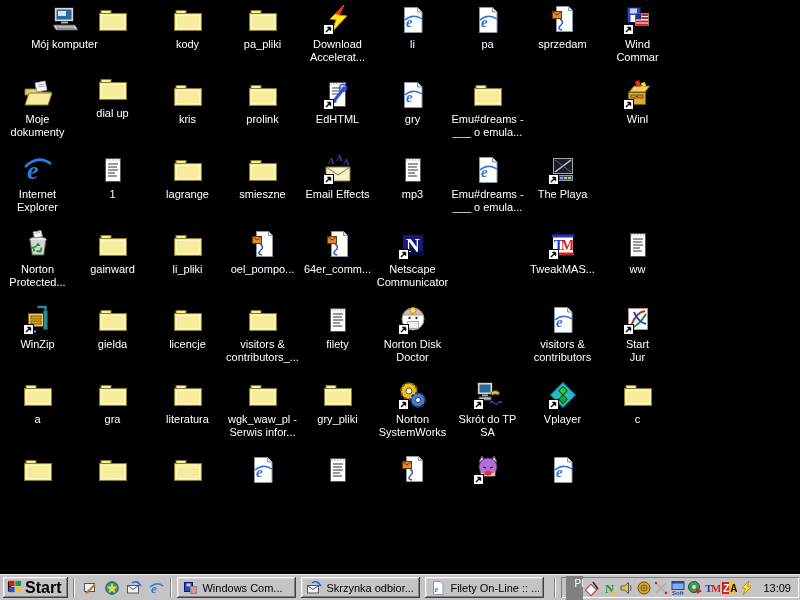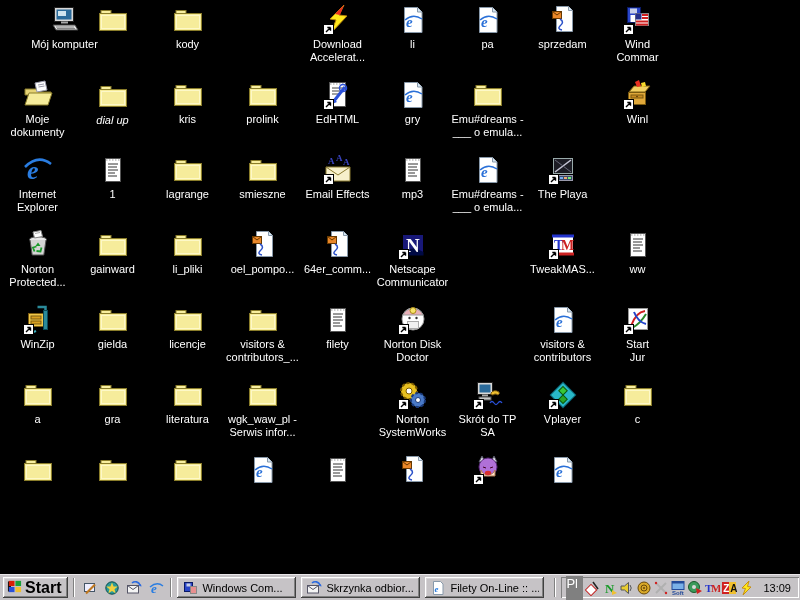--- a/index.html
+++ b/index.html
@@ -23,22 +23,22 @@
   .quicklaunch{display:flex;align-items:center;gap:3px;}
   .qlbtn{width:19px;height:19px;display:flex;align-items:center;justify-content:center;cursor:pointer;background:transparent;border:none;padding:0;}
   .winbuttons{display:flex;align-items:center;}
   .winbtn{width:119px;height:21px;margin-right:5px;display:flex;align-items:center;gap:4px;
           padding:6px 5px;box-sizing:border-box;font-size:11px;color:#000;white-space:nowrap;
           overflow:hidden;cursor:pointer;border:none;font-family:inherit;}
   .winbtn .wlbl{overflow:hidden;text-overflow:clip;}
   .flexspace{flex:1;}
   .tray{height:21px;display:flex;align-items:center;gap:2px;padding:0 8px 0 5px;
         box-shadow:inset 1px 1px 0 #808080, inset -1px -1px 0 #ffffff;}
-  .lang{width:17px;height:24px;background:#808080;color:#fff;font-size:13px;line-height:16px;
-        text-align:left;cursor:pointer;}
+  .lang{width:17px;height:24px;background:#808080;color:#fff;font-size:10px;line-height:16px;
+        text-align:right;cursor:pointer;}
   .trayico{width:16px;height:16px;display:inline-flex;align-items:center;justify-content:center;cursor:pointer;}
   .clock{font-size:11px;color:#000;margin-left:7px;cursor:pointer;}
 </style>
 </head>
 <body>
 
 <div class="screen">
   <div class="icons">
       <div class="dicon" style="left: 0px; top: 4px; padding-left: 27px;">
         <div class="img"><svg width="32" height="32" viewBox="0 0 32 32">
@@ -60,20 +60,28 @@
           </svg></div>
       </div>
       <div class="dicon" style="left: 150px; top: 4px;">
         <div class="img"><svg width="32" height="32" viewBox="0 0 32 32">
             <rect x="4" y="6.5" width="10" height="4" fill="#f8efa0" stroke="#8a7d2a"></rect>
             <rect x="2.5" y="9.5" width="27" height="17" fill="#f6ec9b" stroke="#8a7d2a"></rect>
             <rect x="4.5" y="11.5" width="23" height="13" fill="none" stroke="#fdf8c8"></rect>
           </svg></div>
         <div class="lbl">kody</div>
       </div>
+      <div class="dicon" style="left: 225px; top: 4px;">
+        <div class="img"><svg width="32" height="32" viewBox="0 0 32 32">
+            <rect x="4" y="6.5" width="10" height="4" fill="#f8efa0" stroke="#8a7d2a"></rect>
+            <rect x="2.5" y="9.5" width="27" height="17" fill="#f6ec9b" stroke="#8a7d2a"></rect>
+            <rect x="4.5" y="11.5" width="23" height="13" fill="none" stroke="#fdf8c8"></rect>
+          </svg></div>
+        <div class="lbl">pa_pliki</div>
+      </div>
       <div class="dicon" style="left: 300px; top: 4px;">
         <div class="img"><svg width="32" height="32" viewBox="0 0 32 32">
             <polygon points="22,1 8,15 14,16 9,29 25,12 17,11" fill="#ffe81a" stroke="#b8860b"></polygon>
             <polygon points="22,1 13,10 18,11" fill="#e83020"></polygon>
             <rect x="1.5" y="20.5" width="10" height="10" fill="#ffffff" stroke="#000"></rect>
             <path d="M4 28 L8.5 23.5 M8.5 23.5 h-3.2 M8.5 23.5 v3.2" stroke="#000" stroke-width="1.4" fill="none"></path>
           </svg></div>
         <div class="lbl">Download
 Accelerat...</div>
       </div>
@@ -126,21 +134,21 @@
         <div class="img"><svg width="32" height="32" viewBox="0 0 32 32">
             <polygon points="3,10 14,10 16,13 29,13 29,16 3,16" fill="#e6d375" stroke="#8a7d2a"></polygon>
             <polygon points="13,4 23,2 25,11 15,13" fill="#ffffff" stroke="#99a"></polygon>
             <line x1="16" y1="6" x2="22" y2="5" stroke="#99a"></line>
             <line x1="16.5" y1="8" x2="22.5" y2="7" stroke="#99a"></line>
             <polygon points="3,26 7,14 30,14 26,26" fill="#f6ec9b" stroke="#8a7d2a"></polygon>
           </svg></div>
         <div class="lbl">Moje
 dokumenty</div>
       </div>
-      <div class="dicon" style="left: 75px; top: 80px; font-style: italic;">
+      <div class="dicon" style="left: 75px; top: 73px;">
         <div class="img"><svg width="32" height="32" viewBox="0 0 32 32">
             <rect x="4" y="6.5" width="10" height="4" fill="#f8efa0" stroke="#8a7d2a"></rect>
             <rect x="2.5" y="9.5" width="27" height="17" fill="#f6ec9b" stroke="#8a7d2a"></rect>
             <rect x="4.5" y="11.5" width="23" height="13" fill="none" stroke="#fdf8c8"></rect>
           </svg></div>
         <div class="lbl">dial up</div>
       </div>
       <div class="dicon" style="left: 150px; top: 79px;">
         <div class="img"><svg width="32" height="32" viewBox="0 0 32 32">
             <rect x="4" y="6.5" width="10" height="4" fill="#f8efa0" stroke="#8a7d2a"></rect>
@@ -482,20 +490,28 @@
         <div class="lbl">literatura</div>
       </div>
       <div class="dicon" style="left: 225px; top: 379px;">
         <div class="img"><svg width="32" height="32" viewBox="0 0 32 32">
             <rect x="4" y="6.5" width="10" height="4" fill="#f8efa0" stroke="#8a7d2a"></rect>
             <rect x="2.5" y="9.5" width="27" height="17" fill="#f6ec9b" stroke="#8a7d2a"></rect>
             <rect x="4.5" y="11.5" width="23" height="13" fill="none" stroke="#fdf8c8"></rect>
           </svg></div>
         <div class="lbl">wgk_waw_pl -
 Serwis infor...</div>
+      </div>
+      <div class="dicon" style="left: 300px; top: 379px;">
+        <div class="img"><svg width="32" height="32" viewBox="0 0 32 32">
+            <rect x="4" y="6.5" width="10" height="4" fill="#f8efa0" stroke="#8a7d2a"></rect>
+            <rect x="2.5" y="9.5" width="27" height="17" fill="#f6ec9b" stroke="#8a7d2a"></rect>
+            <rect x="4.5" y="11.5" width="23" height="13" fill="none" stroke="#fdf8c8"></rect>
+          </svg></div>
+        <div class="lbl">gry_pliki</div>
       </div>
       <div class="dicon" style="left: 375px; top: 379px;">
         <div class="img"><svg width="32" height="32" viewBox="0 0 32 32">
             <circle cx="12" cy="12" r="8" fill="#e8c020" stroke="#7a5a00" stroke-width="2" stroke-dasharray="3,2"></circle>
             <circle cx="12" cy="12" r="3" fill="#ffffff" stroke="#7a5a00"></circle>
             <circle cx="21" cy="21" r="7" fill="#4a7ac8" stroke="#1a3a7a" stroke-width="2" stroke-dasharray="3,2"></circle>
             <circle cx="21" cy="21" r="2.5" fill="#ffffff" stroke="#1a3a7a"></circle>
             <rect x="1.5" y="20.5" width="10" height="10" fill="#ffffff" stroke="#000"></rect>
             <path d="M4 28 L8.5 23.5 M8.5 23.5 h-3.2 M8.5 23.5 v3.2" stroke="#000" stroke-width="1.4" fill="none"></path>
           </svg></div>

